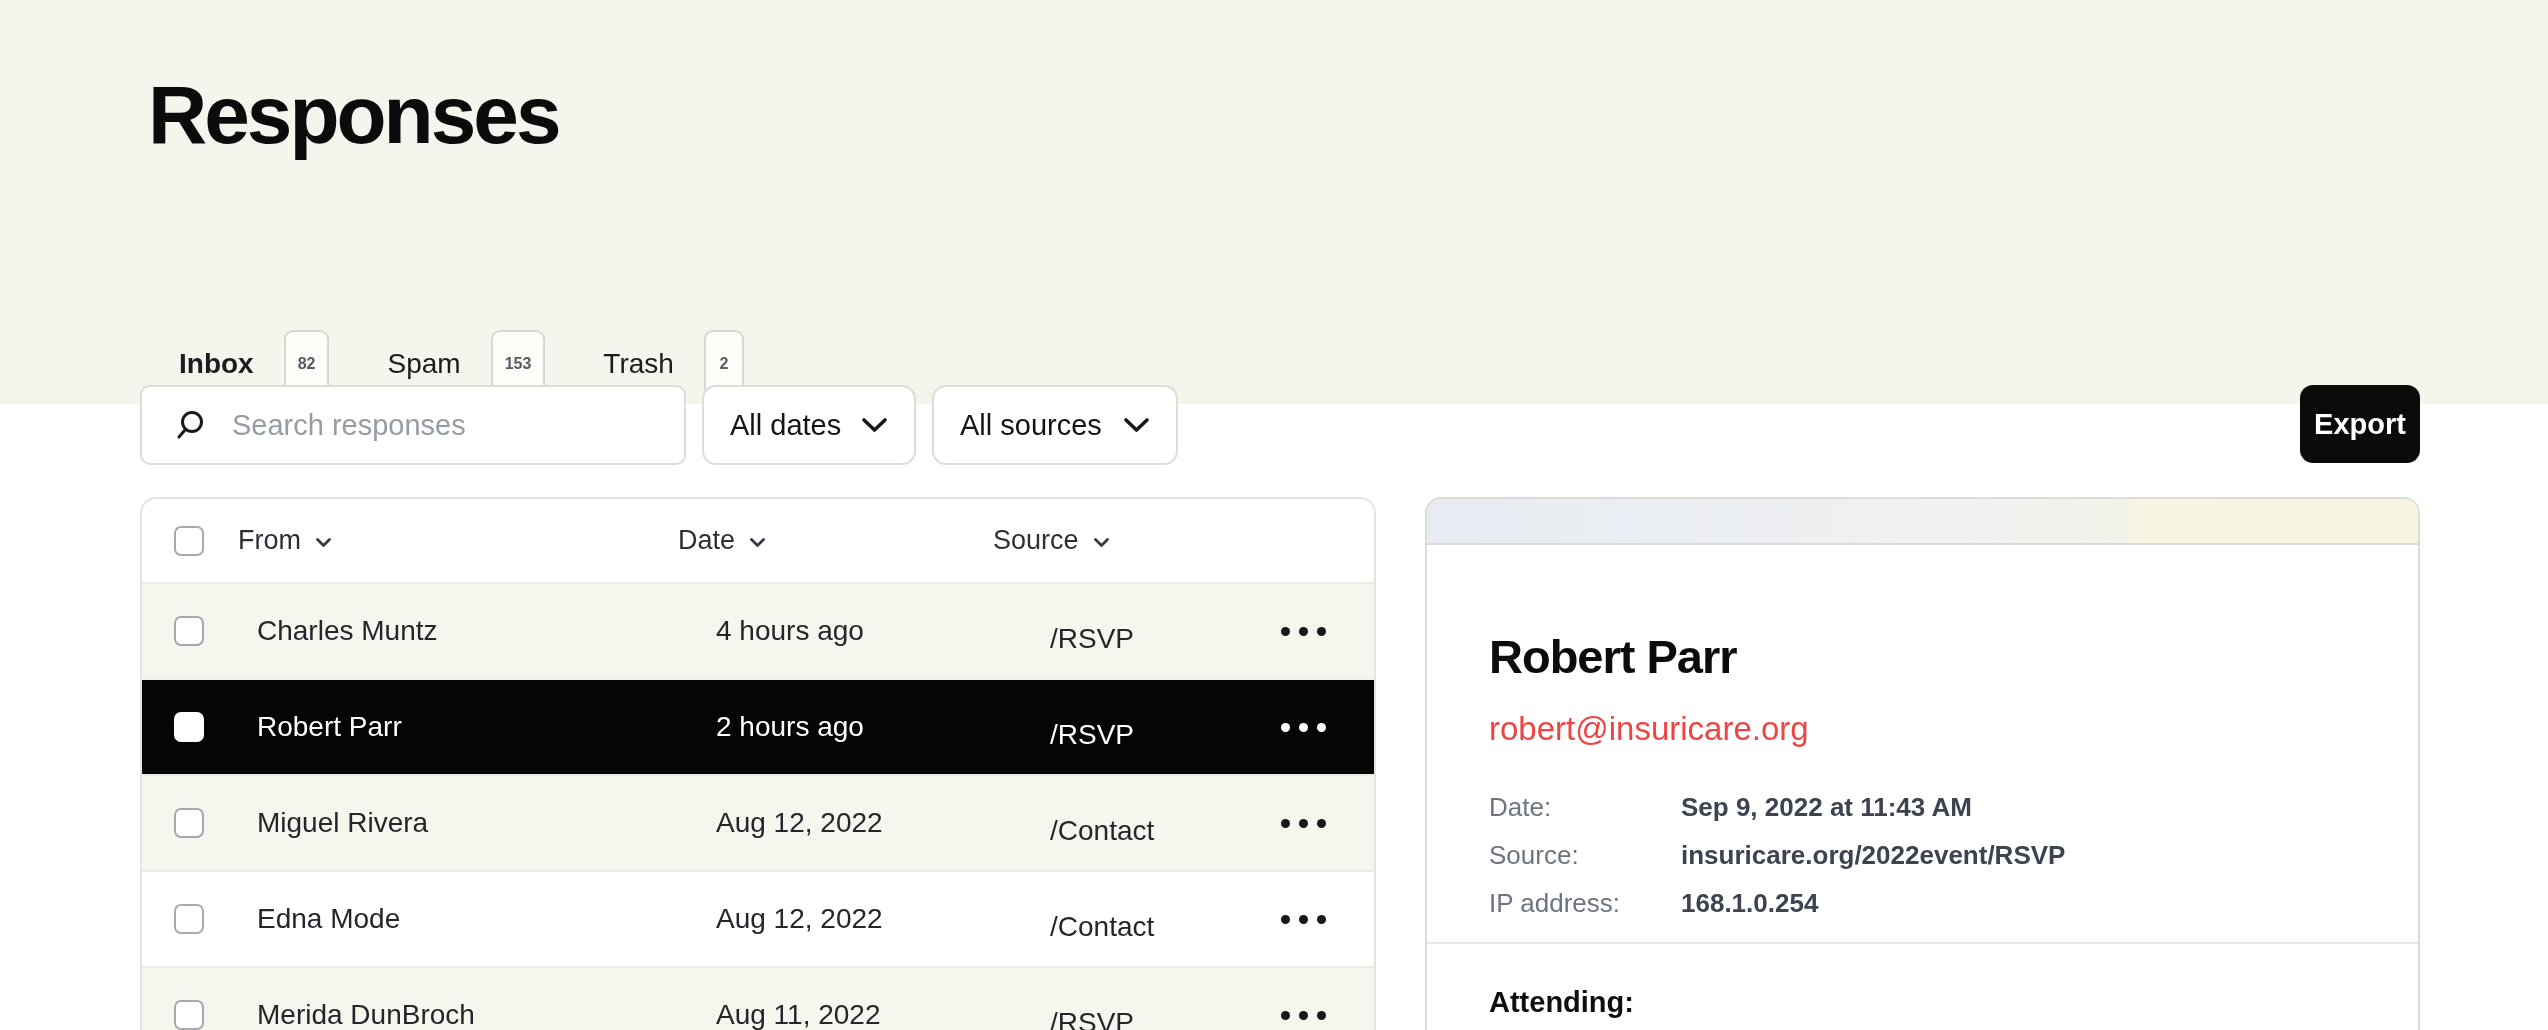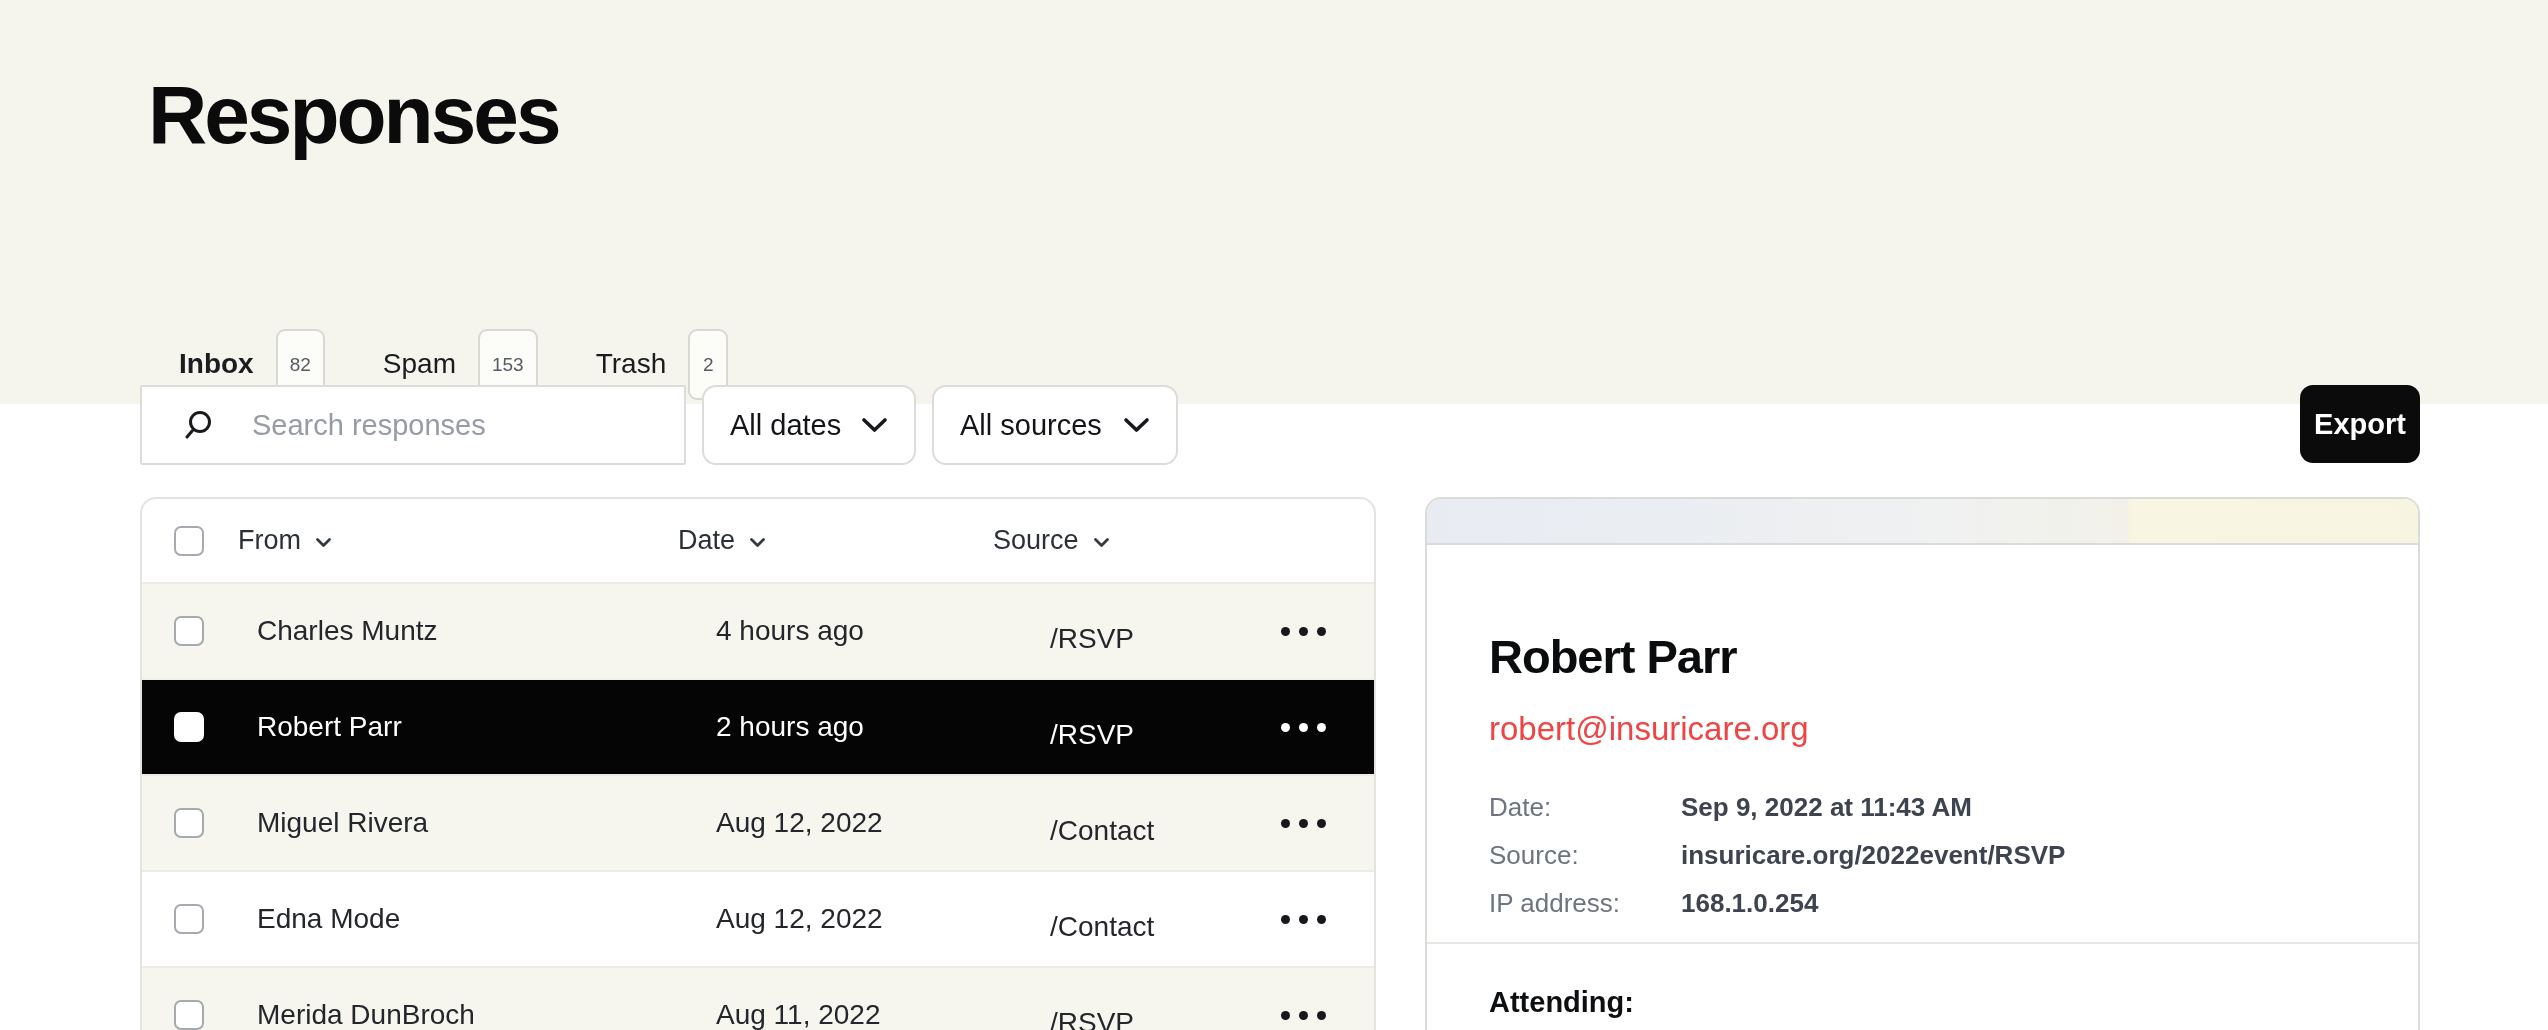--- a/index.html
+++ b/index.html
@@ -19,43 +19,42 @@
   .page-title {
     position: absolute; left: 148px; top: 74px;
     font-size: 82px; font-weight: bold; letter-spacing: -3px;
     color: #0b0b0c; line-height: 1;
   }
   .tabs {
     position: absolute; bottom: 0; left: 150px;
     display: flex; align-items: stretch; height: 74px;
   }
   .tab {
-    display: inline-flex; align-items: center; gap: 22px;
+    display: inline-flex; align-items: center; gap: 30px;
     padding: 0 29px; cursor: pointer;
     border-bottom: 6px solid transparent;
     font-size: 28px; color: #1b1c1f;
   }
   .tab.active { font-weight: bold; border-bottom-color: #0b0b0c; }
   .tab-badge {
     display: inline-flex; align-items: center; justify-content: center;
     min-width: 40px; padding: 24px 12px;
     background: #fcfcf9; border: 2px solid #d9d9d1; border-radius: 9px;
-    font-size: 19px; font-weight: normal; color: #565b63; line-height: 1;
+    font-size: 16px; font-weight: bold; color: #565b63; line-height: 1;
   }
 
   
   .toolbar {
     position: absolute; left: 140px; right: 128px; top: 385px; height: 80px;
     display: flex; align-items: stretch; gap: 16px;
   }
   .search-box {
     width: 546px; display: flex; align-items: center;
-    background: #fff; border: 2px solid #dcdcd8; border-radius: 2px;
-    padding: 0 24px 0 40px;
-    gap: 12px;
+    background: #fff; border: 2px solid #dcdcd8; border-radius: 10px;
+    padding: 0 24px 0 32px;
   }
   .search-box svg { flex: 0 0 auto; }
   .search-box input {
     border: none; outline: none; background: transparent;
     font-family: inherit; font-size: 29px; color: #17181b;
     margin-left: 26px; width: 100%;
   }
   .search-box input::placeholder { color: #969ca4; }
   .select-btn {
     display: inline-flex; align-items: center; justify-content: space-between;

